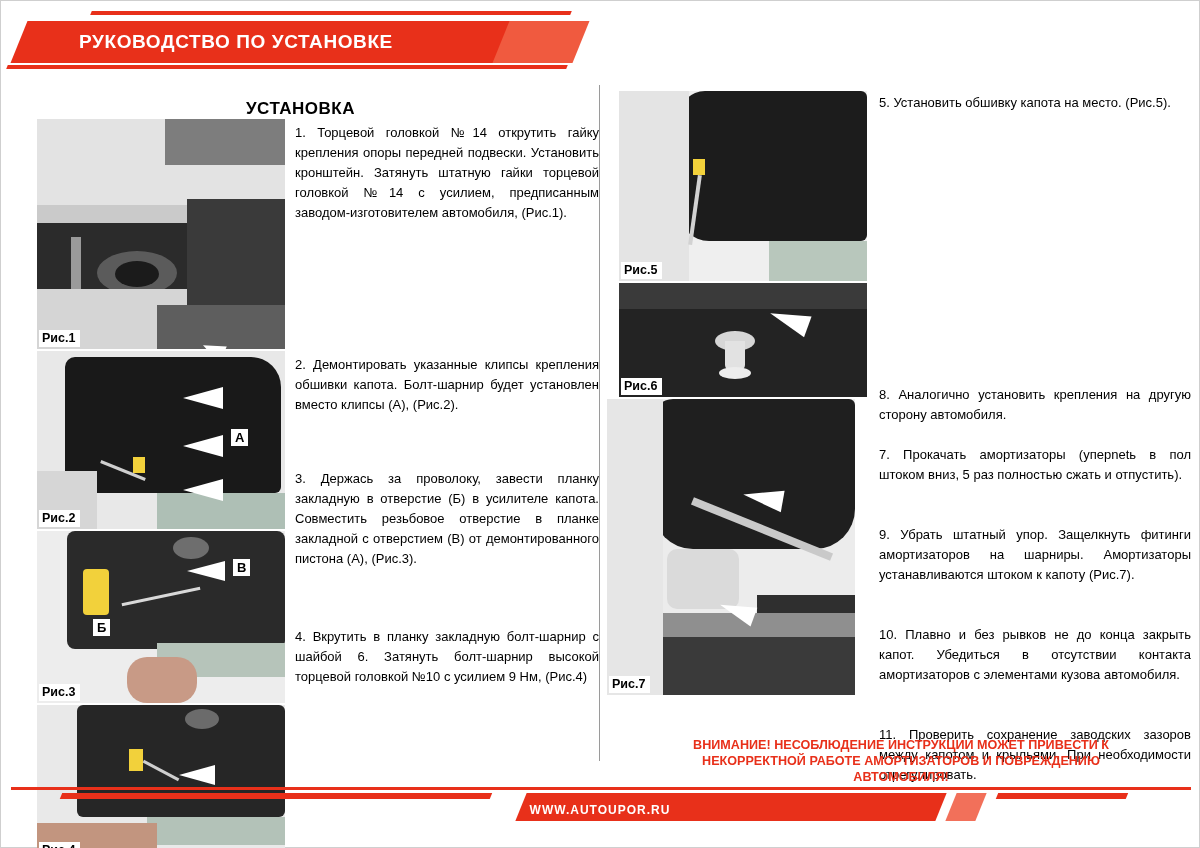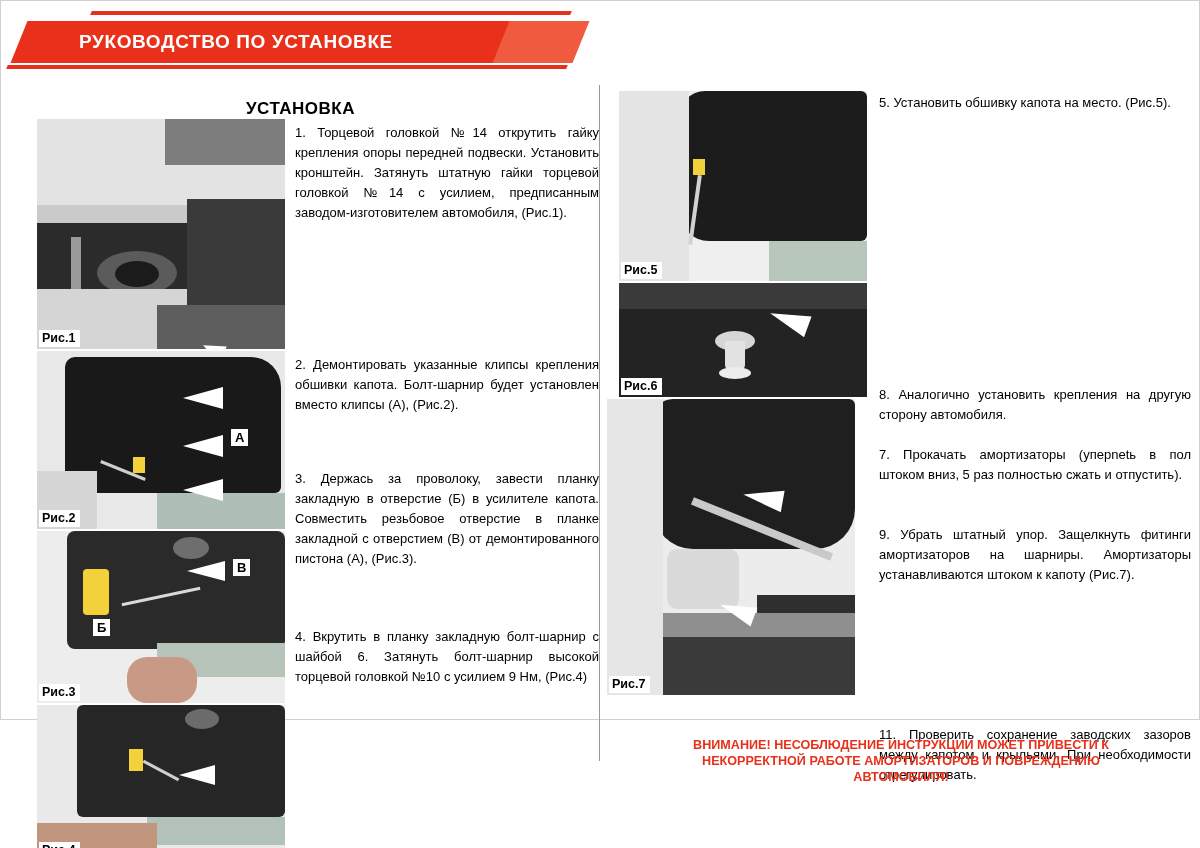--- a/index.html
+++ b/index.html
@@ -10,21 +10,21 @@
     width: 1200px;
     height: 848px;
     background: #ffffff;
     font-family: "Liberation Sans", sans-serif;
     color: #000000;
     overflow: hidden;
   }
   .page {
     position: relative;
     width: 1200px;
-    height: 720px;
+    height: 848px;
     box-sizing: border-box;
     border: 1px solid #cfcfcf;
     background: #fff;
   }
 
   
   .header {
     position: absolute;
     left: 0;
     top: 0;
@@ -304,24 +304,33 @@
       <div class="metal" style="left:60px; top:150px; width:72px; height:60px; background:#dadada; border-radius:10px;"></div>
       <div style="position:absolute;left:136px;top:88px;width:0;height:0;border-left:40px solid #ffffff;border-top:11px solid transparent;border-bottom:11px solid transparent;transform:rotate(190deg);"></div>
       <div style="position:absolute;left:112px;top:202px;width:0;height:0;border-left:36px solid #ffffff;border-top:10px solid transparent;border-bottom:10px solid transparent;transform:rotate(200deg);"></div>
       <div class="cap">Рис.7</div>
     </div>
 
     <div class="txt" style="left:878px; top:16px; width:312px;">5. Установить обшивку капота на место. (Рис.5).</div>
     <div class="txt" style="left:878px; top:308px; width:312px;">8. Аналогично установить крепления на другую сторону автомобиля.</div>
     <div class="txt" style="left:878px; top:368px; width:312px;">7. Прокачать амортизаторы (уперnetь в пол штоком вниз, 5 раз полностью сжать и отпустить).</div>
     <div class="txt" style="left:878px; top:448px; width:312px;">9. Убрать штатный упор. Защелкнуть фитинги амортизаторов на шарниры. Амортизаторы устанавливаются штоком к капоту (Рис.7).</div>
+    <div class="txt" style="left:878px; top:548px; width:312px;">10. Плавно и без рывков не до конца закрыть капот. Убедиться в отсутствии контакта амортизаторов с элементами кузова автомобиля.</div>
     <div class="txt" style="left:878px; top:648px; width:312px;">11. Проверить сохранение заводских зазоров между капотом и крыльями. При необходимости отрегулировать.</div>
 
     <div class="warning">
       <div>ВНИМАНИЕ! НЕСОБЛЮДЕНИЕ ИНСТРУКЦИИ МОЖЕТ ПРИВЕСТИ К</div>
       <div>НЕКОРРЕКТНОЙ РАБОТЕ АМОРТИЗАТОРОВ И ПОВРЕЖДЕНИЮ</div>
       <div>АВТОМОБИЛЯ!</div>
     </div>
 
   </div>
 
+  <div class="footer">
+    <div class="ftr-line"></div>
+    <div class="ftr-shape" style="left:520px; top:16px; width:420px; height:28px;"></div>
+    <div class="ftr-shape" style="left:950px; top:16px; width:30px; height:28px; background:#f2705a;"></div>
+    <div class="ftr-shape" style="left:996px; top:16px; width:130px; height:6px;"></div>
+    <div class="ftr-shape" style="left:60px; top:16px; width:430px; height:6px;"></div>
+    <div class="ftr-url">WWW.AUTOUPOR.RU</div>
+  </div>
 
 </div>
 
 </body></html>

